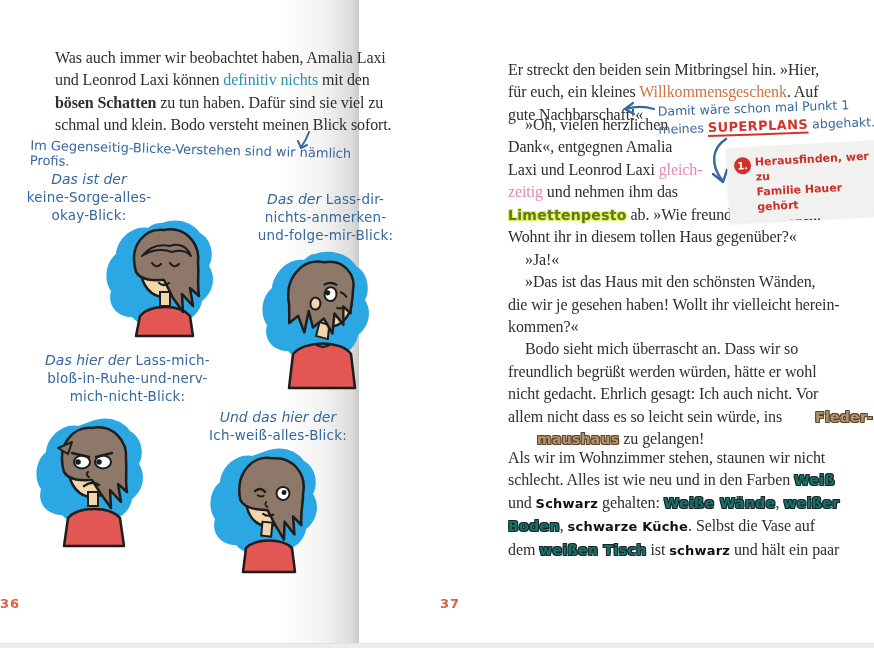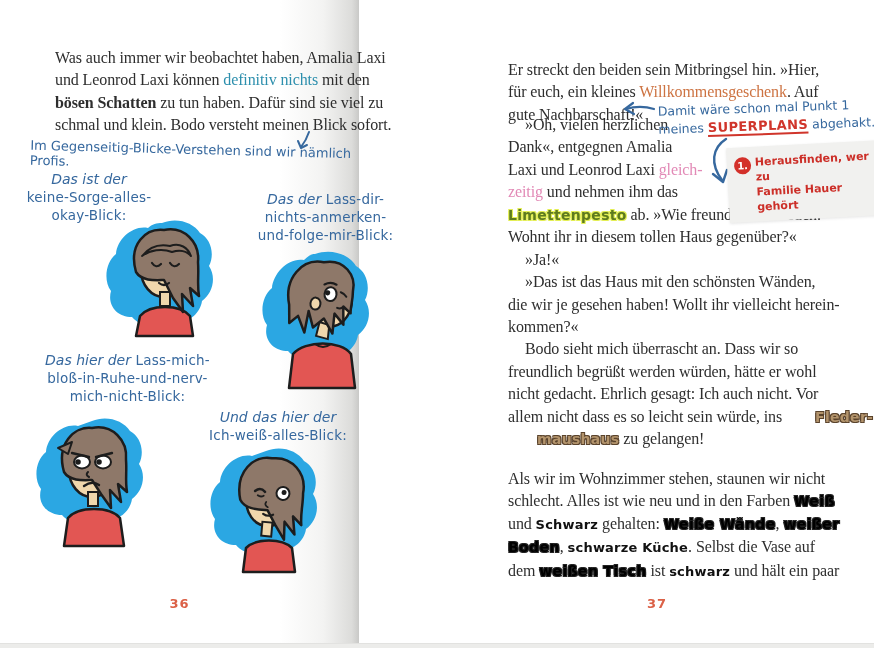--- a/index.html
+++ b/index.html
@@ -21,21 +21,21 @@
   .s-teal{color:#2d8fad;}
   .s-bold{font-weight:bold;}
   .s-orange{color:#cd7342;}
   .s-pink{color:#e289b6;}
   .s-lime{font-family:"DejaVu Sans",sans-serif;font-weight:800;font-size:14px;color:#5d7a1f;
      letter-spacing:0.3px;
      text-shadow:-1px -1px 0 #e4ef55,1px -1px 0 #e4ef55,-1px 1px 0 #e4ef55,1px 1px 0 #e4ef55;}
   .s-bat{font-family:"DejaVu Sans",sans-serif;font-weight:800;font-size:14px;color:#b3946c;
      letter-spacing:0.3px;
      text-shadow:-1px -1px 0 #5a432c,1px -1px 0 #5a432c,-1px 1px 0 #5a432c,1px 1px 0 #5a432c;padding-left:29px;}
-  .s-wout{font-family:"DejaVu Sans",sans-serif;font-weight:800;font-size:14px;color:#000000;
+  .s-wout{font-family:"DejaVu Sans",sans-serif;font-weight:800;font-size:14px;color:#0f766e;
      letter-spacing:0.4px;
      text-shadow:-1px -1px 0 #222,1px -1px 0 #222,-1px 1px 0 #222,1px 1px 0 #222;}
   .s-blk{font-family:"DejaVu Sans",sans-serif;font-weight:800;font-size:13px;color:#111;letter-spacing:0.2px;}
   .s-hw{color:#36689e;}
   .s-sup{color:#d0352b;font-weight:800;font-size:13px;letter-spacing:0.4px;
      text-decoration:underline;text-decoration-thickness:2px;text-decoration-color:#d0352b;
      text-underline-offset:3px;}
   .s-hwi{font-style:italic;font-size:14px;}
   .s-hwb{font-size:13.5px;letter-spacing:0.2px;}
 
@@ -49,21 +49,21 @@
      font-family:"DejaVu Sans",sans-serif;font-size:12.5px;line-height:18px;transform:rotate(-2deg);}
   .annot .line{white-space:pre;}
 
   
   .note-card{position:absolute;left:726px;top:142px;width:118px;padding:8px 10px 7px 28px;
      background:#f1f1ef;transform:rotate(-3deg);box-shadow:0 1px 3px rgba(0,0,0,0.10);
      font-family:"DejaVu Sans",sans-serif;font-size:11px;font-weight:bold;color:#cc2f28;line-height:15px;}
   .badge{position:absolute;left:7px;top:10px;width:17px;height:17px;border-radius:50%;
      background:#d3302a;color:#fff;font-size:10px;font-weight:bold;text-align:center;line-height:17px;}
 
-  .page-number{position:absolute;top:596px;width:100%;text-align:center;
+  .page-number{position:absolute;top:596px;width:100%;text-align:left;
      font-family:"DejaVu Sans",sans-serif;font-weight:bold;font-size:13px;
      color:#db6147;letter-spacing:1px;}
 
   .illus{position:absolute;}
   .arrow-icon{position:absolute;}
 </style>
 </head>
 <body>
 
 <div class="spread">
@@ -194,21 +194,21 @@
         <div class="line ind"><span>»Das ist das Haus mit den schönsten Wänden,</span></div>
         <div class="line"><span>die wir je gesehen haben! Wollt ihr vielleicht herein-</span></div>
         <div class="line"><span>kommen?«</span></div>
         <div class="line ind"><span>Bodo sieht mich überrascht an. Dass wir so</span></div>
         <div class="line"><span>freundlich begrüßt werden würden, hätte er wohl</span></div>
         <div class="line"><span>nicht gedacht. Ehrlich gesagt: Ich auch nicht. Vor</span></div>
         <div class="line"><span>allem nicht dass es so leicht sein würde, ins </span><span class="s-bat">Fleder-</span></div>
         <div class="line"><span class="s-bat">maushaus</span><span> zu gelangen!</span></div>
       </div>
 
-    <div class="body-text" style="left:68px;top:468px;">
+    <div class="body-text" style="left:68px;top:447px;">
         <div class="line"><span>Als wir im Wohnzimmer stehen, staunen wir nicht</span></div>
         <div class="line"><span>schlecht. Alles ist wie neu und in den Farben </span><span class="s-wout">Weiß</span></div>
         <div class="line"><span>und </span><span class="s-blk">Schwarz</span><span> gehalten: </span><span class="s-wout">Weiße Wände</span><span>, </span><span class="s-wout">weißer</span></div>
         <div class="line"><span class="s-wout">Boden</span><span>, </span><span class="s-blk">schwarze Küche</span><span>. Selbst die Vase auf</span></div>
         <div class="line"><span>dem </span><span class="s-wout">weißen Tisch</span><span> ist </span><span class="s-blk">schwarz</span><span> und hält ein paar</span></div>
       </div>
 
     <svg class="arrow-icon" style="left:182px;top:100px;" width="34" height="18" viewBox="0 0 34 18">
       <path d="M32,9 C22,6 14,6 4,9" stroke="#36689e" stroke-width="2.2" fill="none" stroke-linecap="round"></path>
       <path d="M11,3 L3,9 L12,14" stroke="#36689e" stroke-width="2.2" fill="none" stroke-linecap="round" stroke-linejoin="round"></path>

